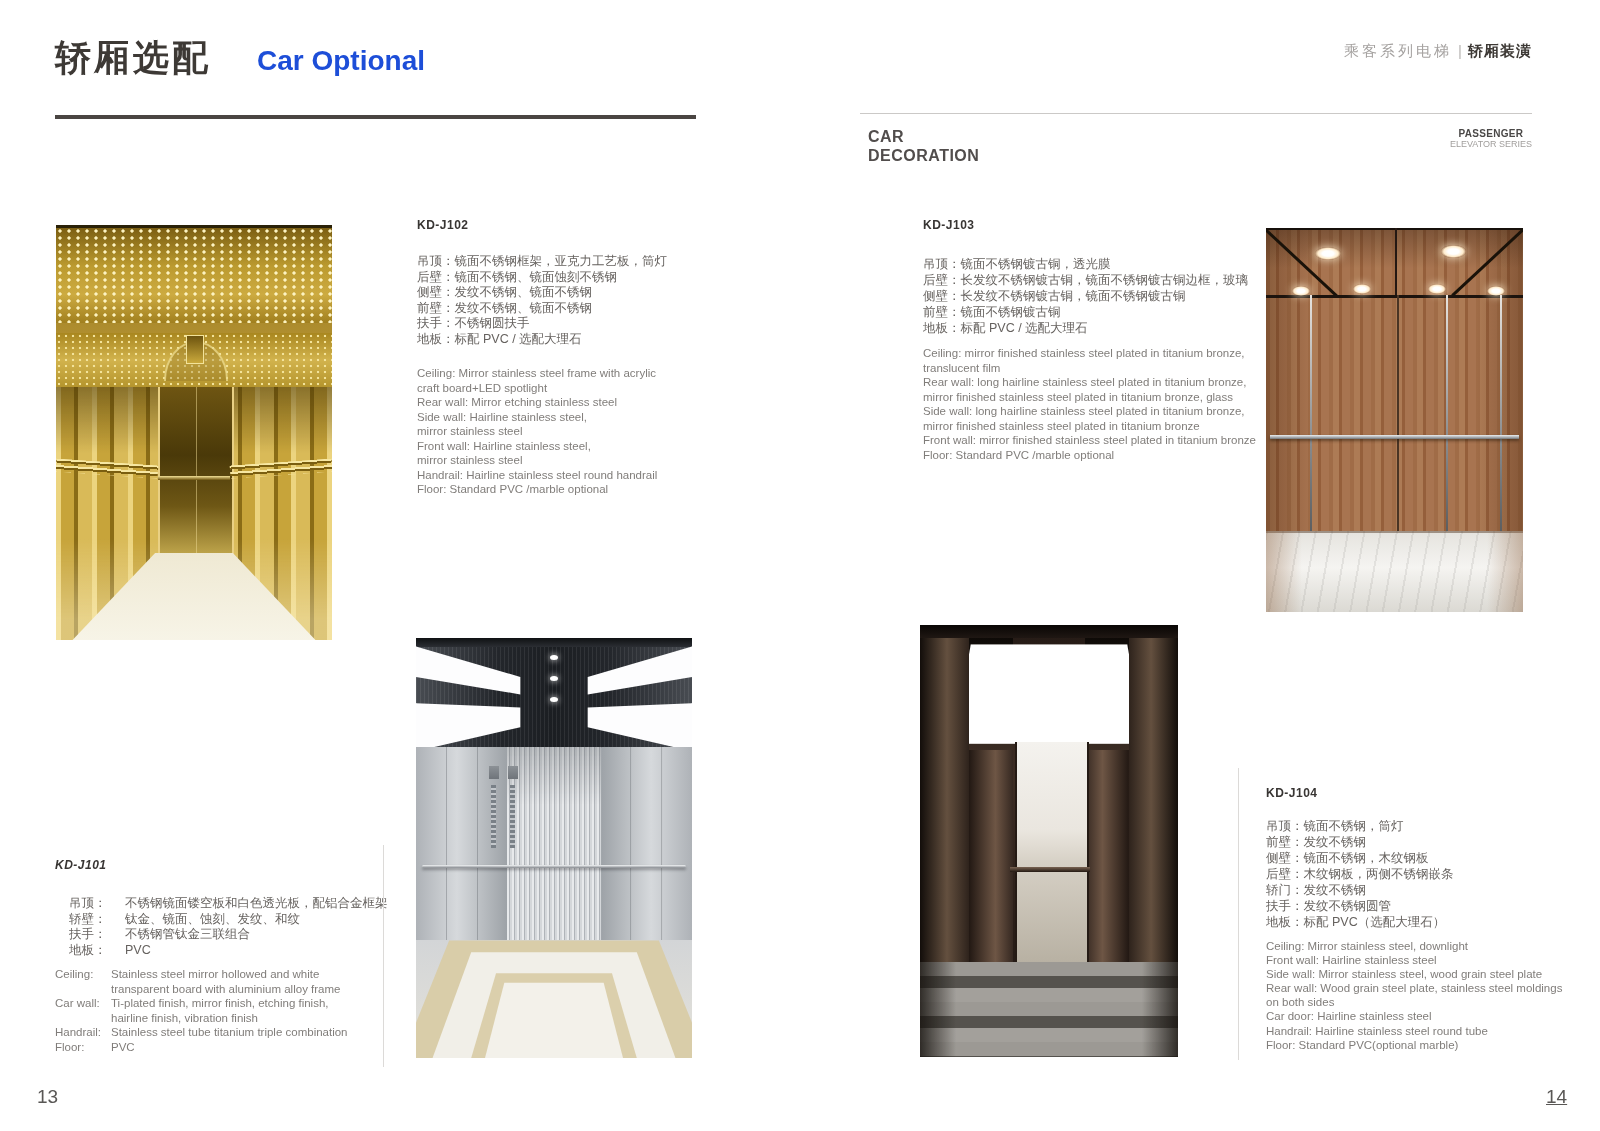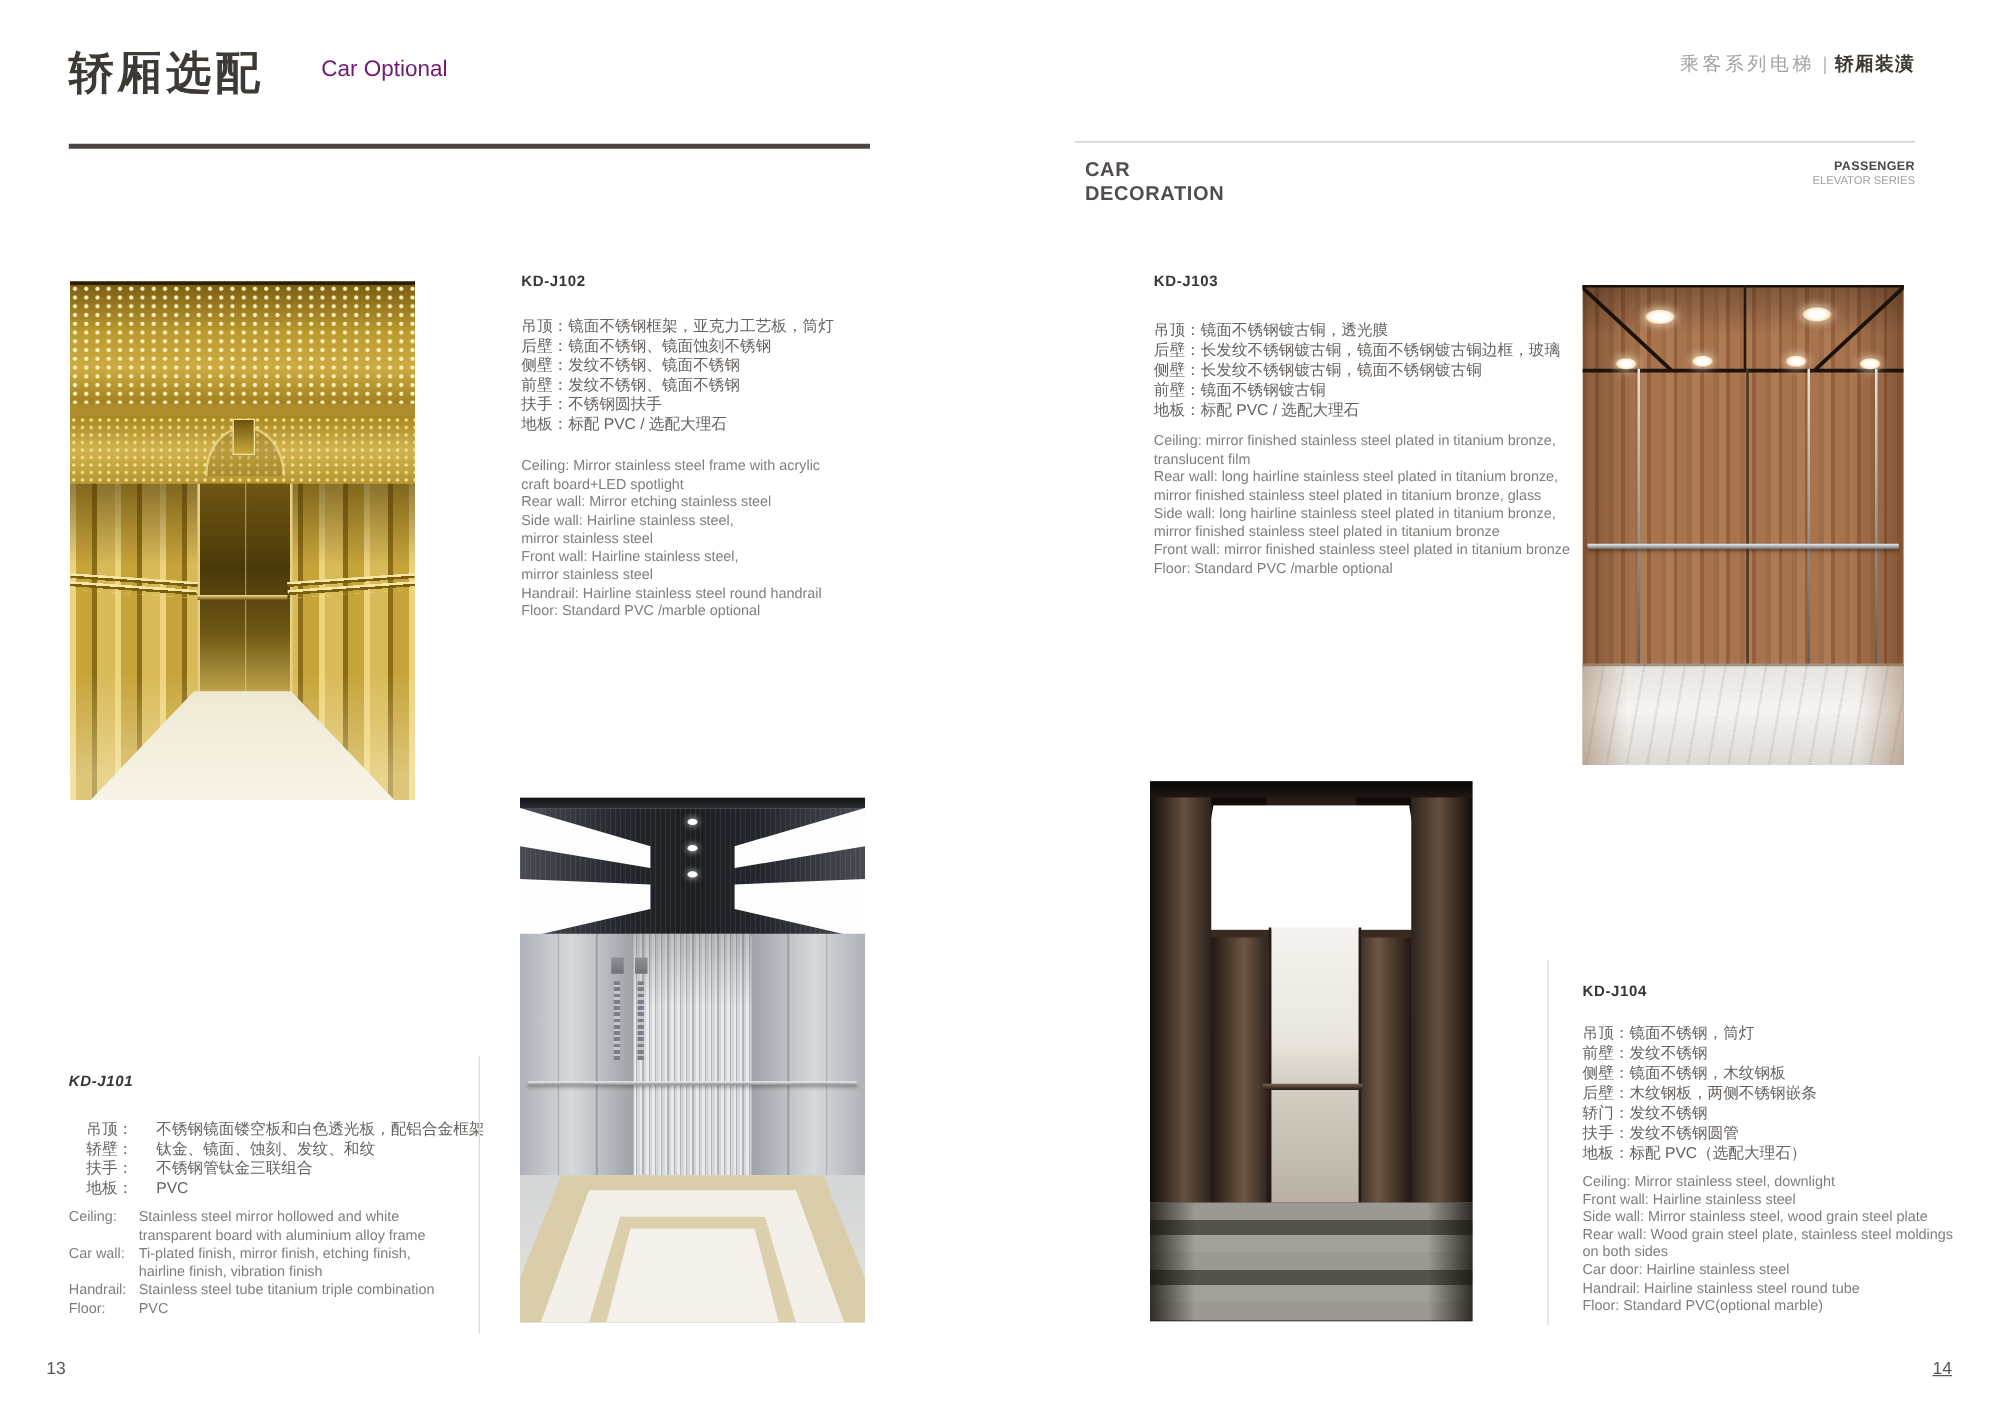--- a/index.html
+++ b/index.html
@@ -5,32 +5,32 @@
   html,body{margin:0;padding:0;}
   body{
     width:1600px;height:1131px;position:relative;background:#ffffff;
     font-family:"Liberation Sans","DejaVu Sans",sans-serif;
     -webkit-font-smoothing:antialiased;
   }
   .abs{position:absolute;}
 
   
   .title-zh{font-size:36px;font-weight:bold;color:#3d3935;letter-spacing:3px;}
-  .title-en{font-size:18px;font-weight:normal;color:#701a75;}
+  .title-en{font-size:28px;font-weight:bold;color:#1d4ed8;}
   .rule-thick{background:#4a4542;height:4px;}
   .rule-thin{background:#cbc9c7;height:1px;}
   .vline{background:#dcdad8;width:1px;}
   .corner{font-size:15px;letter-spacing:3px;color:#a5a2a0;white-space:nowrap;}
   .corner .sep{color:#b9b6b4;padding:0 6px;letter-spacing:0;}
   .corner .strong{color:#3d3935;font-weight:bold;letter-spacing:1px;}
   .rp-title{font-size:16px;font-weight:bold;color:#514d4c;line-height:19px;letter-spacing:.5px;}
-  .rp-corner{text-align:right;line-height:11px;}
+  .rp-corner{text-align:center;line-height:11px;}
   .rp-corner .l1{font-size:10px;font-weight:bold;color:#4a4847;letter-spacing:.3px;}
   .rp-corner .l2{font-size:9px;color:#a19e9c;}
-  .pageno{font-size:14px;color:#595755;}
+  .pageno{font-size:19px;color:#595755;}
 
   
   .model{font-size:12px;font-weight:bold;color:#383533;letter-spacing:.5px;}
   .zh-lines{font-size:12.5px;color:#66625f;line-height:15.6px;white-space:nowrap;width:360px;}
   .en-lines{font-size:11.5px;color:#807d7a;line-height:14.5px;white-space:nowrap;width:360px;}
   .lh16{line-height:16px;}
   .lh141{line-height:14.1px;}
   .lab{display:inline-block;width:56px;}
 
   

